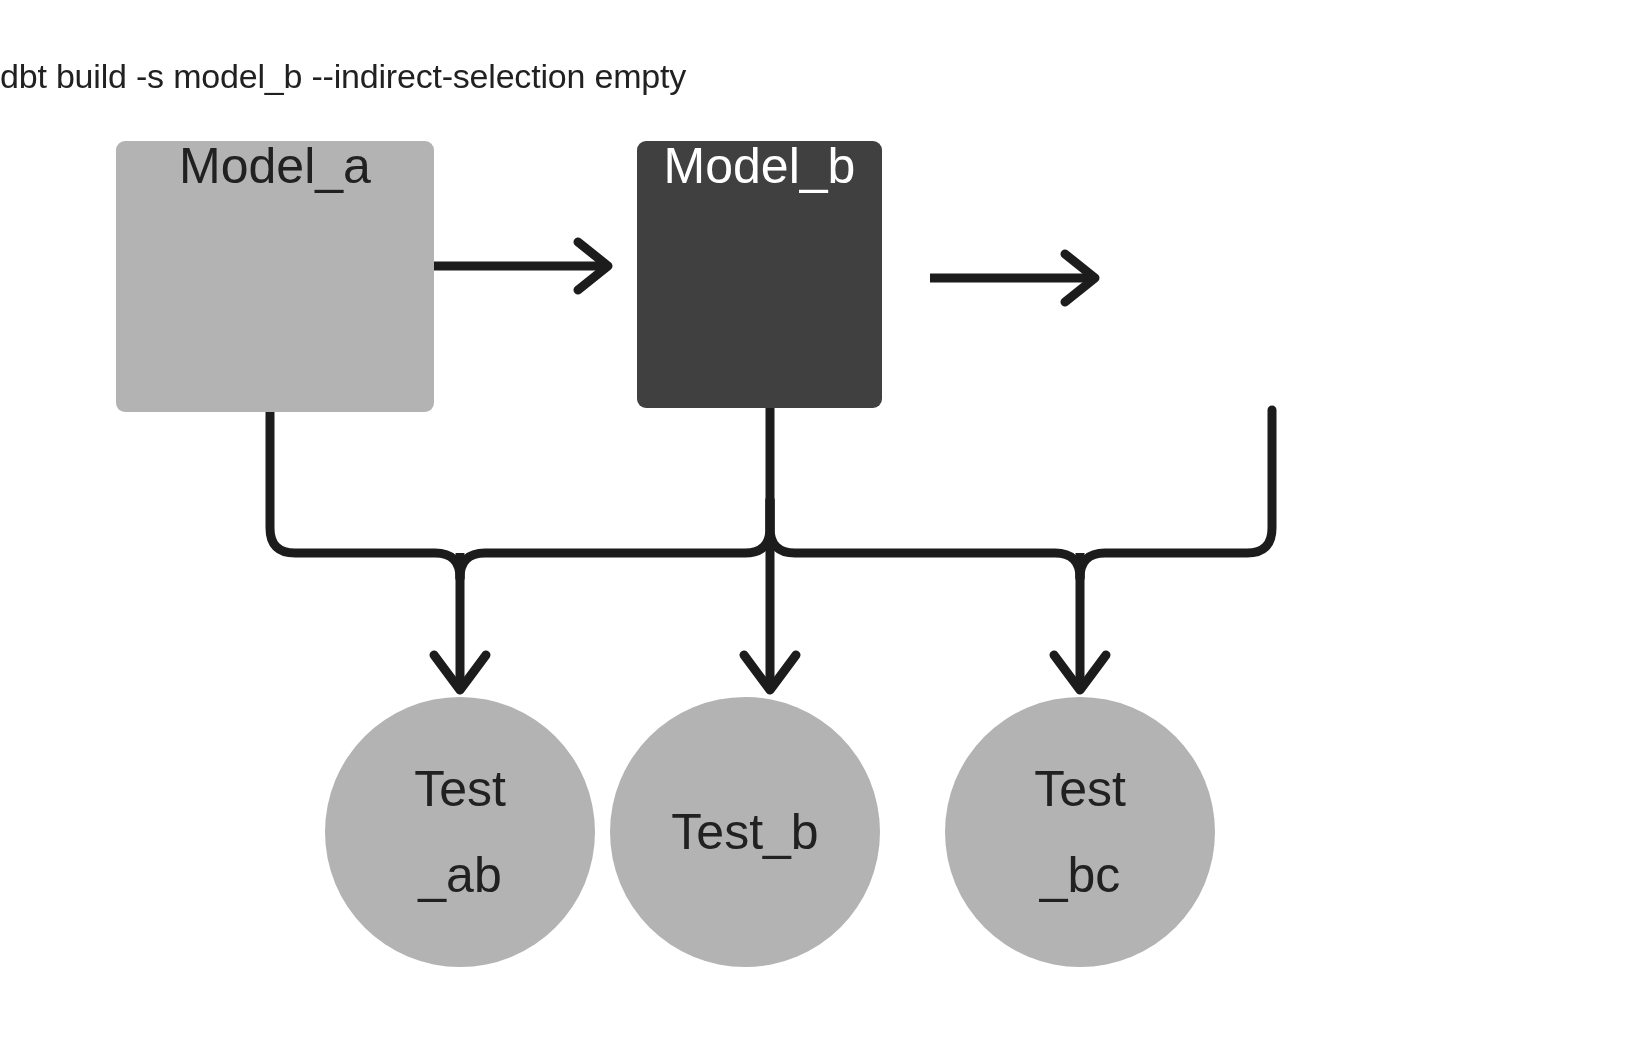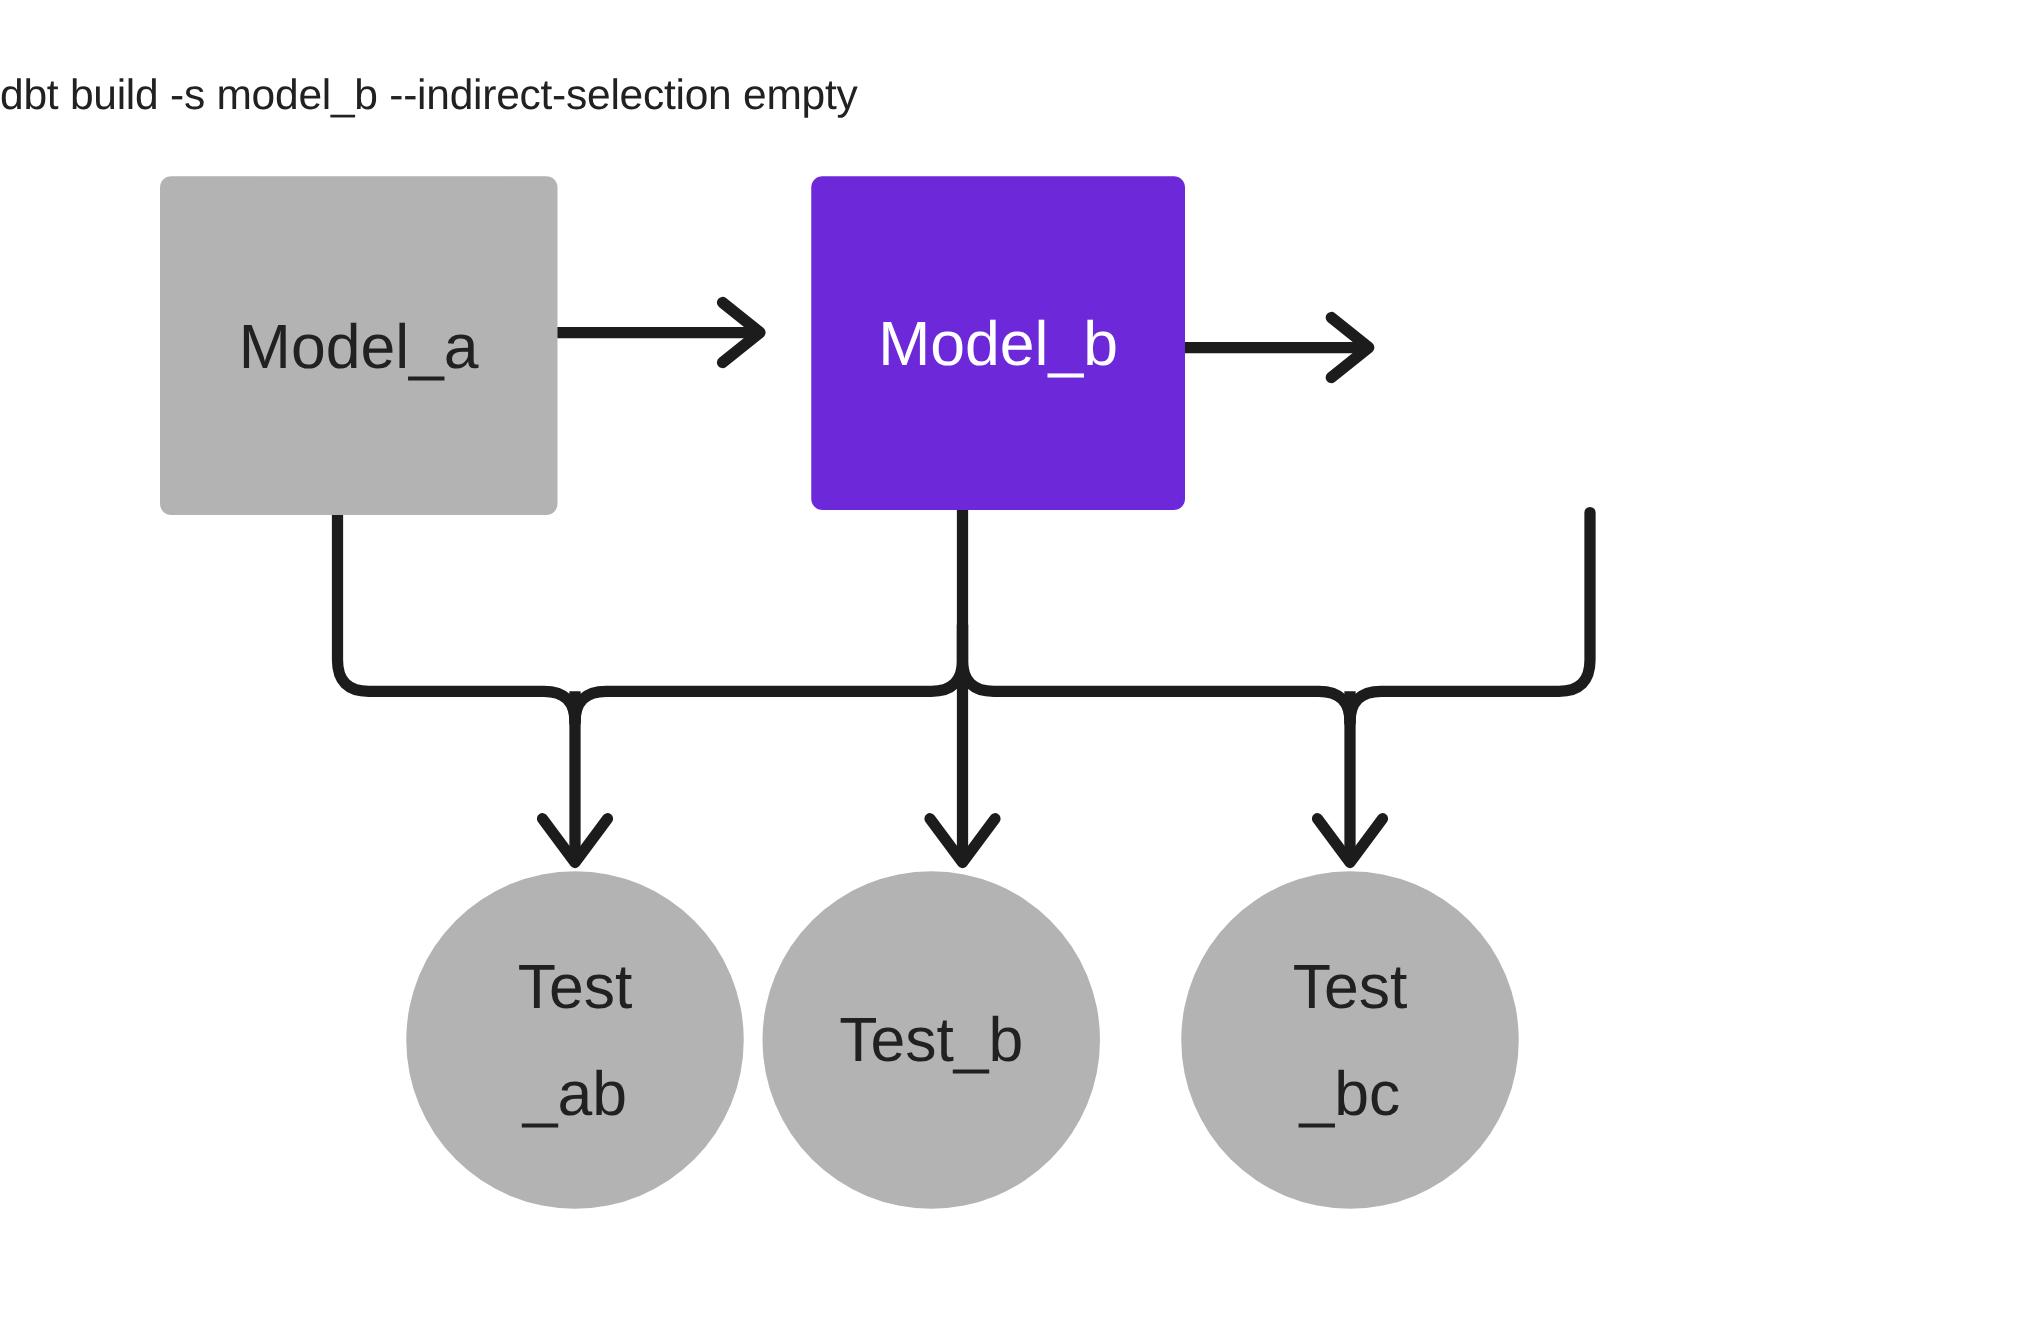--- a/index.html
+++ b/index.html
@@ -43,33 +43,32 @@
     width: 1630px;
     height: 1060px;
     pointer-events: none;
   }
 
   
   .model-node {
     position: absolute;
     border-radius: 9px;
     display: flex;
-    align-items: center;
+    align-items: flex-start;
     justify-content: center;
     box-sizing: border-box;
-    margin-left: 12px;
   }
   .model-label {
     font-size: 50px;
     font-weight: 400;
     line-height: 1;
     white-space: nowrap;
   }
   .model-a { left: 116px; top: 141px; width: 318px; height: 271px; background: #b3b3b3; }
-  .model-b { left: 637px; top: 141px; width: 299px; height: 267px; background: #6d28d9; }
+  .model-b { left: 637px; top: 141px; width: 245px; height: 267px; background: #404040; }
   .model-c { left: 1107px; top: 141px; width: 371px; height: 269px; background: #b3b3b3; }
   .model-a .model-label,
   .model-c .model-label { color: #212121; }
   .model-b .model-label { color: #ffffff; }
 
   
   .test-node {
     position: absolute;
     width: 270px;
     height: 270px;

